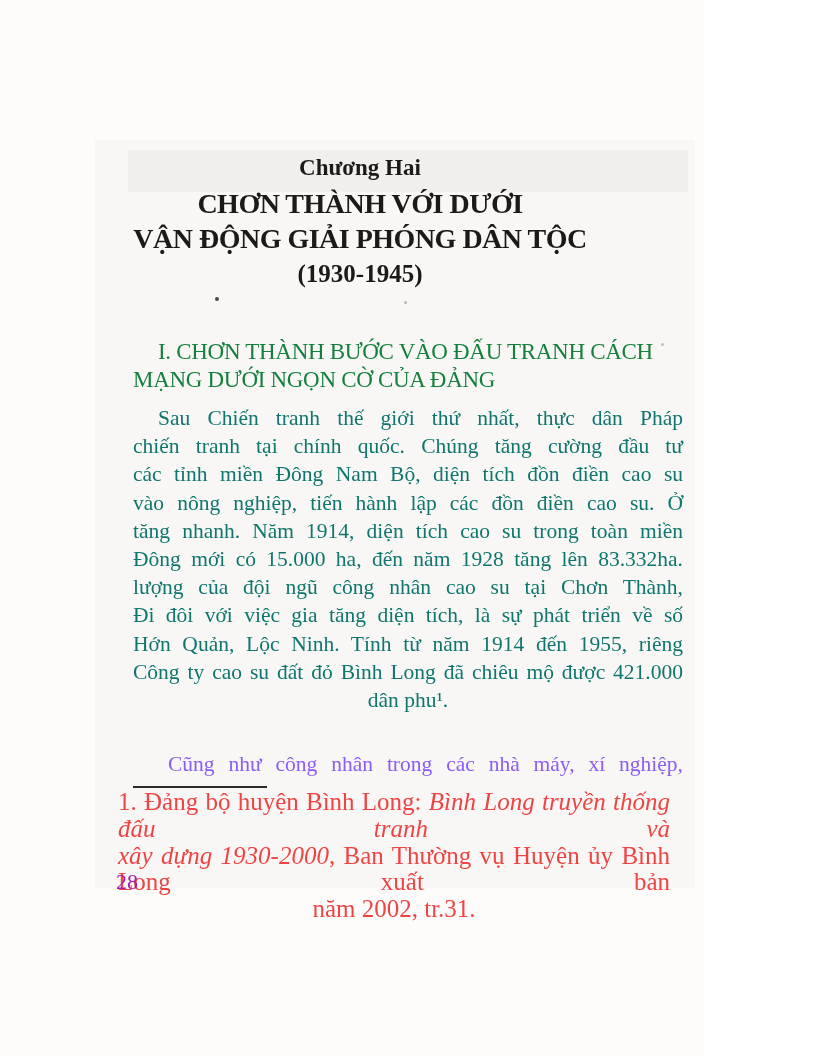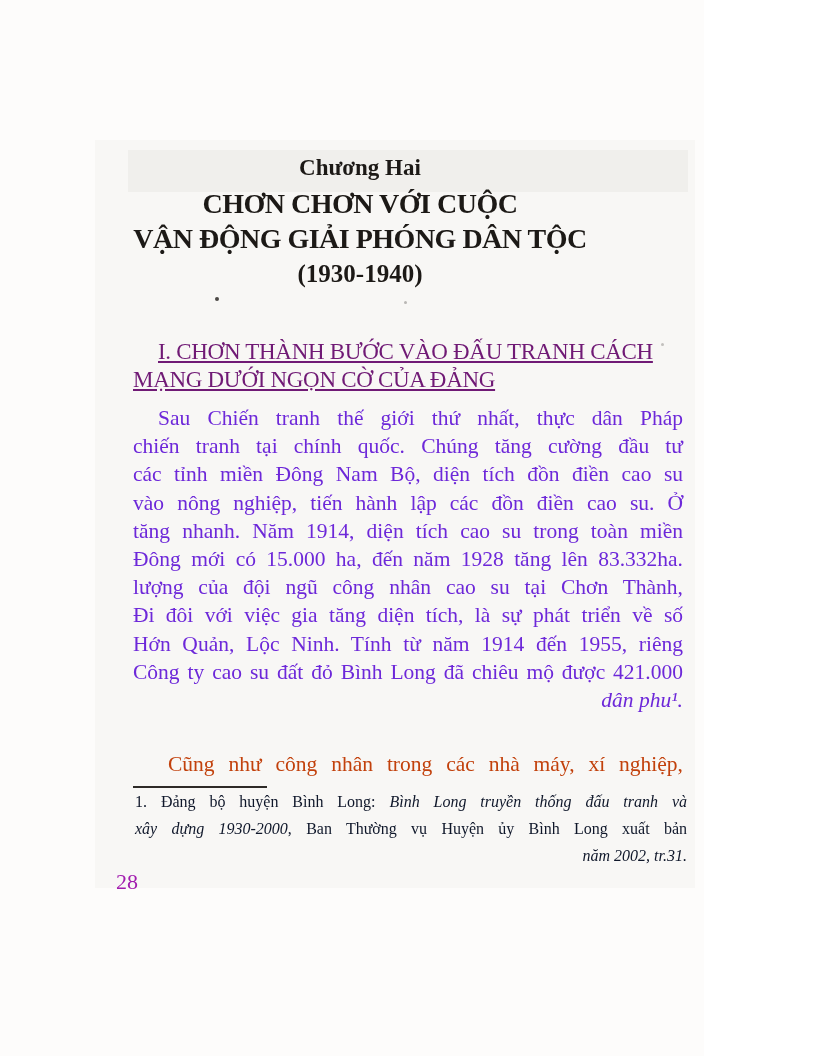--- a/index.html
+++ b/index.html
@@ -35,48 +35,48 @@
     color:#1c1916;
   }
   .chapter-label{top:154px;font-size:23px;font-weight:bold;line-height:28px;}
   .title-line1{top:187px;font-size:28px;font-weight:bold;line-height:34px;letter-spacing:-0.5px;}
   .title-line2{top:222px;font-size:28px;font-weight:bold;line-height:34px;letter-spacing:-0.5px;}
   .title-years{top:259px;font-size:25px;font-weight:bold;line-height:30px;}
 
   .section-heading{
     position:absolute;left:133px;top:338px;width:560px;
     font-size:23px;line-height:28px;letter-spacing:-0.3px;
-    color:#701a75;white-space:nowrap;text-decoration:underline;
+    color:#15803d;white-space:nowrap;
   }
   .section-heading .sh-line1{text-indent:25px;}
 
   .bodytext{
     position:absolute;left:133px;top:404px;width:550px;
     font-size:21.5px;line-height:28.2px;
-    color:#6d28d9;
+    color:#0f766e;
   }
   .jline{
     text-align:justify;text-align-last:justify;text-justify:inter-word;
   }
   .indent25{text-indent:25px;}
   .indent35{text-indent:35px;}
-  .plainline{text-align:right;font-style:italic;}
+  .plainline{text-align:center;}
 
   .para2{
     position:absolute;left:133px;top:750px;width:550px;
-    font-size:21.5px;line-height:28.2px;color:#c2410c;
+    font-size:21.5px;line-height:28.2px;color:#8b5cf6;
   }
 
   .footnote-sep{
     position:absolute;left:133px;top:786px;width:134px;height:2px;
     background:#2e2a27;
   }
   .footnote{
-    position:absolute;left:135px;top:789px;width:552px;
-    font-size:16px;line-height:26.8px;color:#0f172a;
+    position:absolute;left:118px;top:789px;width:552px;
+    font-size:25px;line-height:26.8px;color:#ef4444;
   }
   .footnote .it{font-style:italic;}
 
   .page-number{
     position:absolute;left:116px;top:869px;
     font-size:22px;color:#a21caf;
   }
 </style>
 </head>
 <body>
@@ -84,25 +84,25 @@
 <div class="page">
 
   <div class="scan-tint"></div>
   <div class="scan-band"></div>
   <div class="speck s1"></div>
   <div class="speck s2"></div>
   <div class="speck s3"></div>
 
   <div class="head-block chapter-label">Chương Hai</div>
 
-  <div class="head-block title-line1">CHƠN CHƠN VỚI CUỘC</div>
+  <div class="head-block title-line1">CHƠN THÀNH VỚI DƯỚI</div>
 
   <div class="head-block title-line2">VẬN ĐỘNG GIẢI PHÓNG DÂN TỘC</div>
 
-  <div class="head-block title-years">(1930-1940)</div>
+  <div class="head-block title-years">(1930-1945)</div>
 
   <div class="section-heading">
     <div class="sh-line1">I. CHƠN THÀNH BƯỚC VÀO ĐẤU TRANH CÁCH</div>
     <div class="sh-line2">MẠNG DƯỚI NGỌN CỜ CỦA ĐẢNG</div>
   </div>
 
   <div class="bodytext">
     <div class="jline indent25">Sau Chiến tranh thế giới thứ nhất, thực dân Pháp</div>
     <div class="jline">chiến tranh tại chính quốc. Chúng tăng cường đầu tư</div>
     <div class="jline">các tỉnh miền Đông Nam Bộ, diện tích đồn điền cao su</div>

